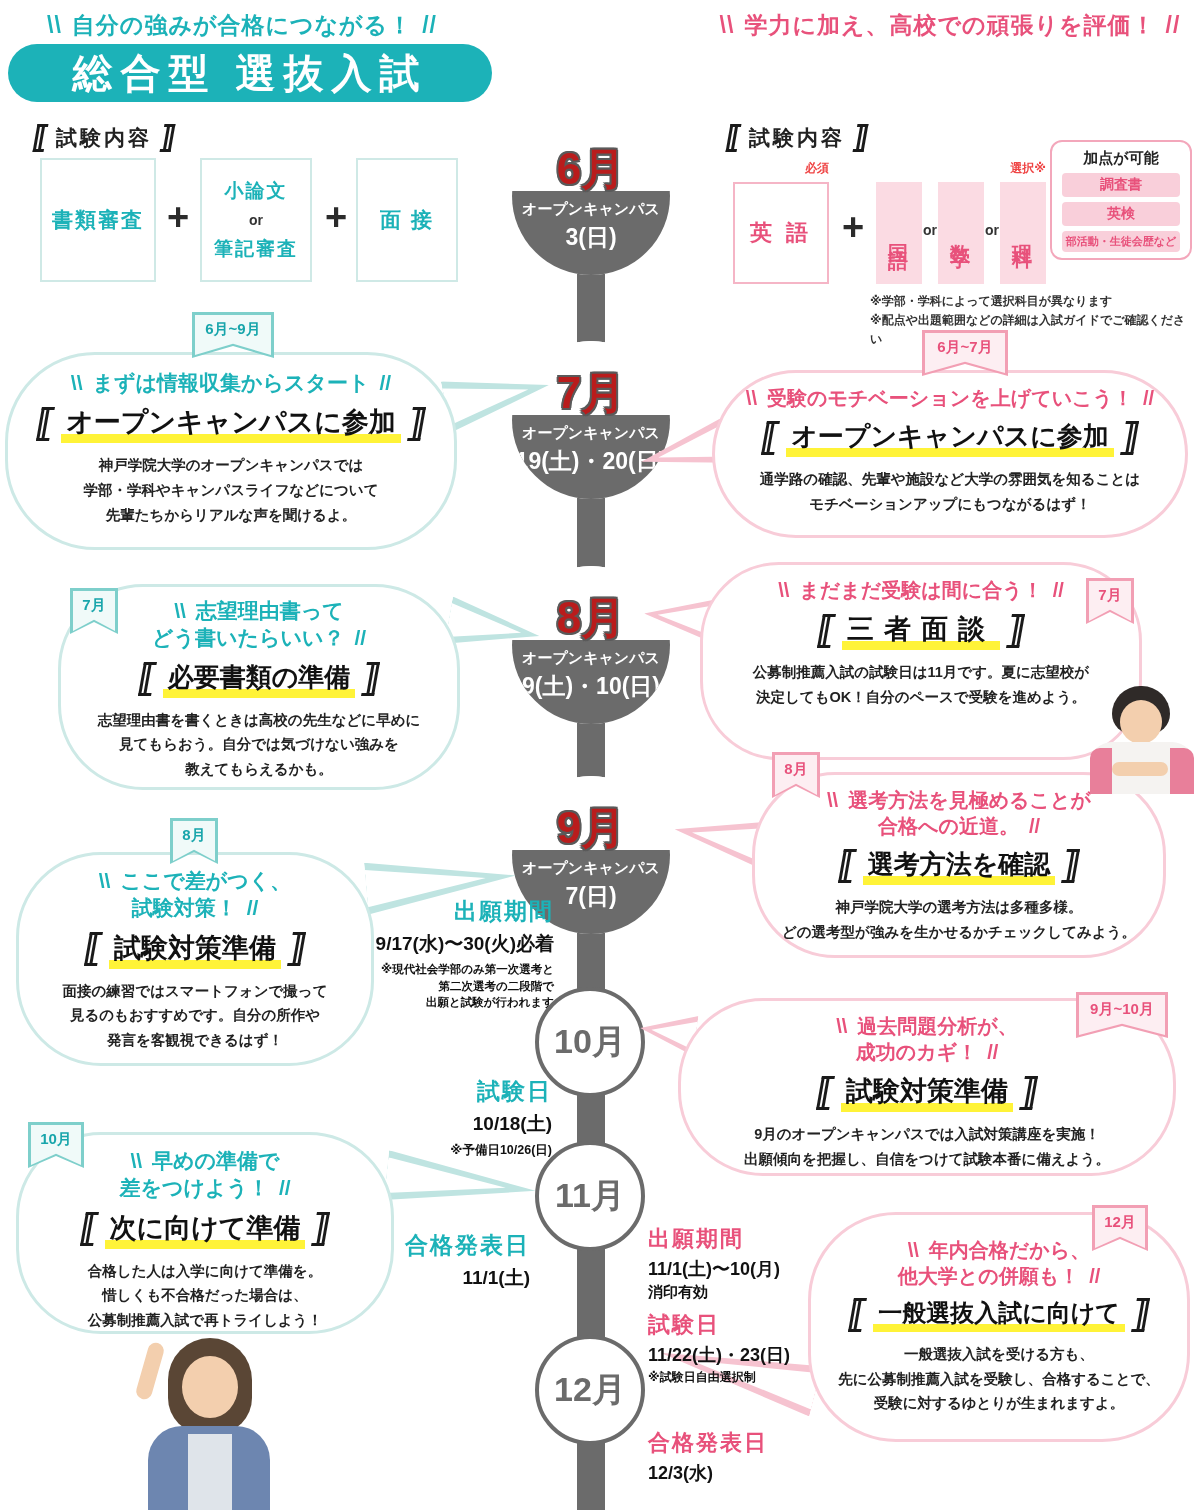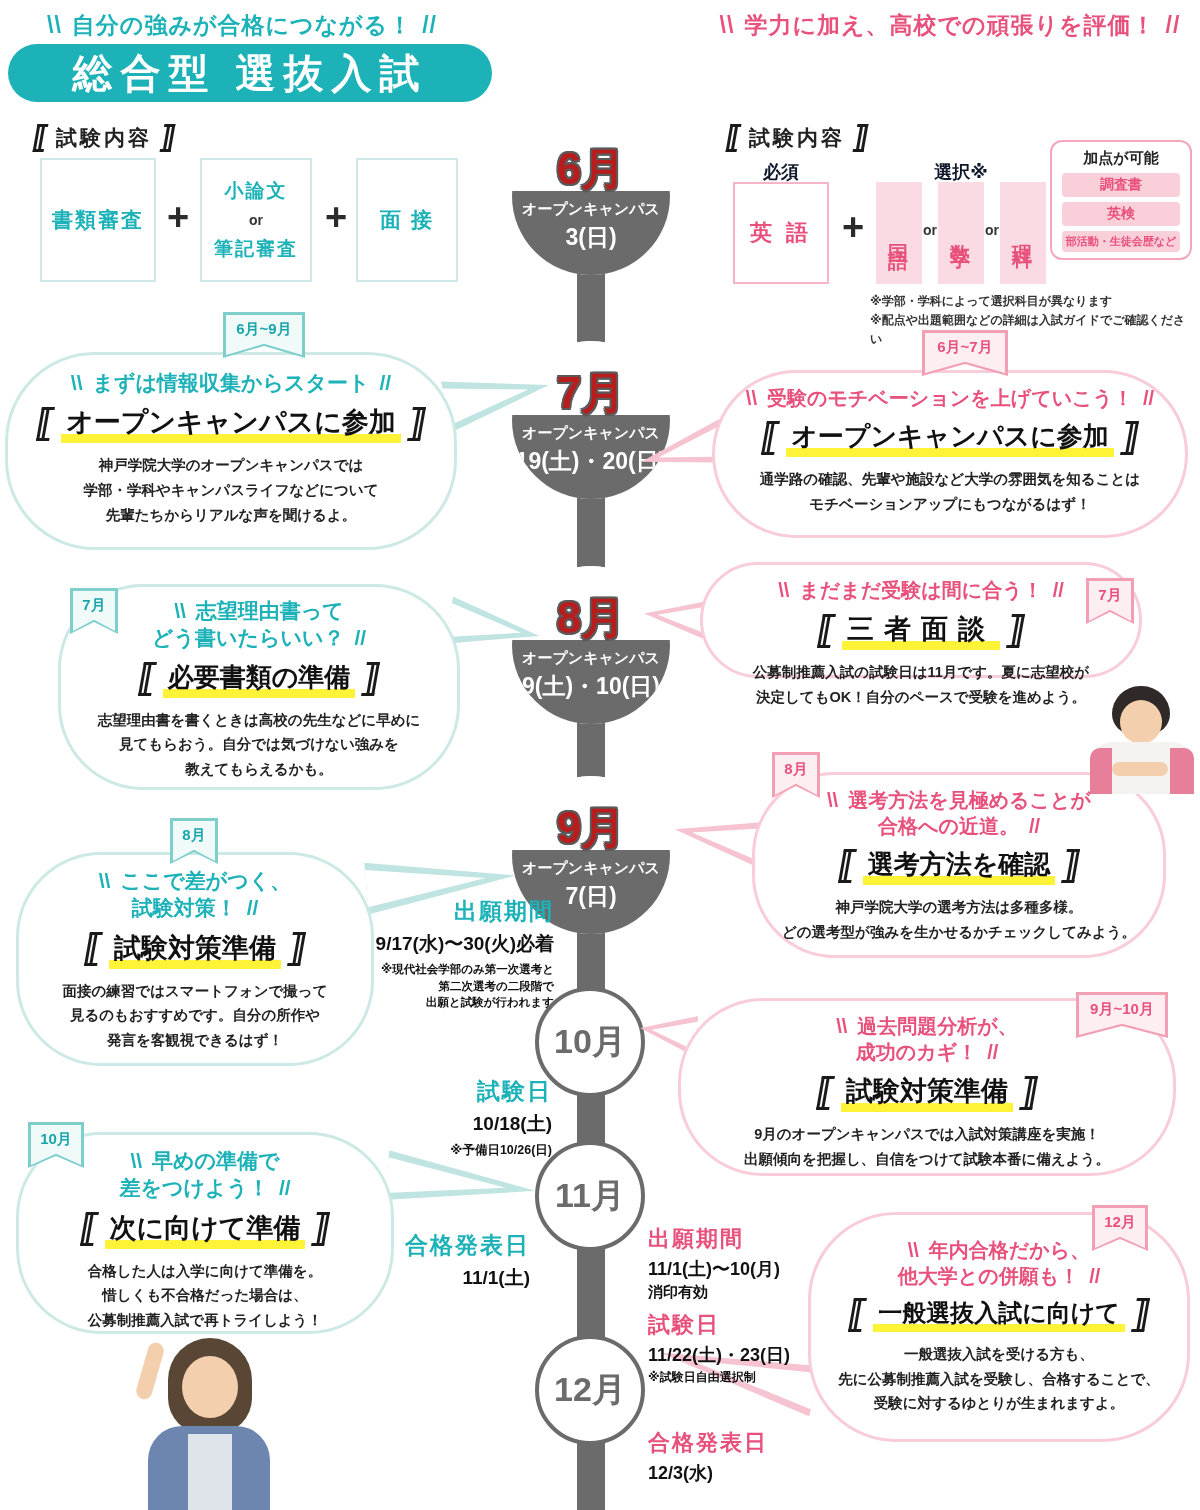--- a/index.html
+++ b/index.html
@@ -25,21 +25,21 @@
   .bkl::after { content:""; position:absolute; left:2px; top:0; bottom:0; width:3px; background:#1a1a1a; }
   .bkr { border-right:3px solid #1a1a1a; border-top:3px solid #1a1a1a; border-bottom:3px solid #1a1a1a; }
   .bkr::after { content:""; position:absolute; right:2px; top:0; bottom:0; width:3px; background:#1a1a1a; }
   .bk.sm { height:28px; width:11px; }
 
   .exam-box { position:absolute; border:2.5px solid #cfe9e6; background:#fff; display:flex; flex-direction:column;
               align-items:center; justify-content:center; color:#1cb2b8; font-size:21px; letter-spacing:2px;
               text-align:center; z-index:7; }
   .exam-box .or-in { color:#333; font-size:14px; letter-spacing:0; margin:8px 0; }
   .plus { position:absolute; font-size:38px; color:#2b2b2b; text-align:center; z-index:7; }
-  .subj-label { position:absolute; text-align:center; font-size:18px; color:#0f172a; z-index:7; }
+  .subj-label { position:absolute; text-align:right; font-size:12px; color:#ef4444; z-index:7; }
   .pink-box { border-color:#f5b5c6; color:#e8517b; }
   .subj { position:absolute; background:#fbdbe3; color:#e8517b; font-size:20px; display:flex; align-items:center;
           justify-content:center; z-index:7; }
   .subj span { writing-mode:vertical-rl; text-orientation:upright; letter-spacing:5px; }
   .or { position:absolute; font-size:14px; color:#333; text-align:center; z-index:8; }
   .bonus { position:absolute; border:2.5px solid #f3a7bb; border-radius:12px; background:#fff; text-align:center;
            padding-top:7px; font-size:15px; color:#222; z-index:7; }
   .pill { background:#f9cfda; color:#e8517b; border-radius:4px; margin:5px 10px 0; padding:3px 2px; font-size:14px; }
   .pill.small { font-size:11px; }
   .note { position:absolute; font-size:12px; color:#333; white-space:pre-line; line-height:1.6; z-index:7; }
@@ -244,21 +244,21 @@
     <div class="catch teal-c flank">まずは情報収集からスタート</div>
     <div class="btitle">
       <span class="bk bkl"></span>
       <span class="hl">オープンキャンパスに参加</span>
       <span class="bk bkr"></span>
     </div>
     <div class="bbody">神戸学院大学のオープンキャンパスでは
 学部・学科やキャンパスライフなどについて
 先輩たちからリアルな声を聞けるよ。</div>
   </div>
-  <div class="ribbon tealr" style="left:223px;top:312px;width:82px;height:46px">
+  <div class="ribbon tealr" style="left:192px;top:312px;width:82px;height:46px">
     <span>6月~9月</span>
   </div>
 
   <div class="bubble" style="left:58px;top:584px;width:402px;height:206px;border-radius:85px;padding-top:10px">
     <div class="catch teal-c flank">志望理由書って
 どう書いたらいい？</div>
     <div class="btitle" style="font-size:26px">
       <span class="bk bkl"></span>
       <span class="hl">必要書類の準備</span>
       <span class="bk bkr"></span>
@@ -310,21 +310,21 @@
       <span class="hl">オープンキャンパスに参加</span>
       <span class="bk bkr"></span>
     </div>
     <div class="bbody">通学路の確認、先輩や施設など大学の雰囲気を知ることは
 モチベーションアップにもつながるはず！</div>
   </div>
   <div class="ribbon pinkr" style="left:922px;top:330px;width:86px;height:46px">
     <span>6月~7月</span>
   </div>
 
-  <div class="bubble pinkb" style="left:700px;top:562px;width:442px;height:116px;border-radius:79px;padding-top:12px">
+  <div class="bubble pinkb" style="left:700px;top:562px;width:442px;height:198px;border-radius:79px;padding-top:12px">
     <div class="catch pink-c flank" style="font-size:20px">まだまだ受験は間に合う！</div>
     <div class="btitle" style="letter-spacing:10px">
       <span class="bk bkl"></span>
       <span class="hl">三者面談</span>
       <span class="bk bkr"></span>
     </div>
     <div class="bbody">公募制推薦入試の試験日は11月です。夏に志望校が
 決定してもOK！自分のペースで受験を進めよう。</div>
   </div>
   <div class="ribbon pinkr" style="left:1086px;top:578px;width:48px;height:46px">

